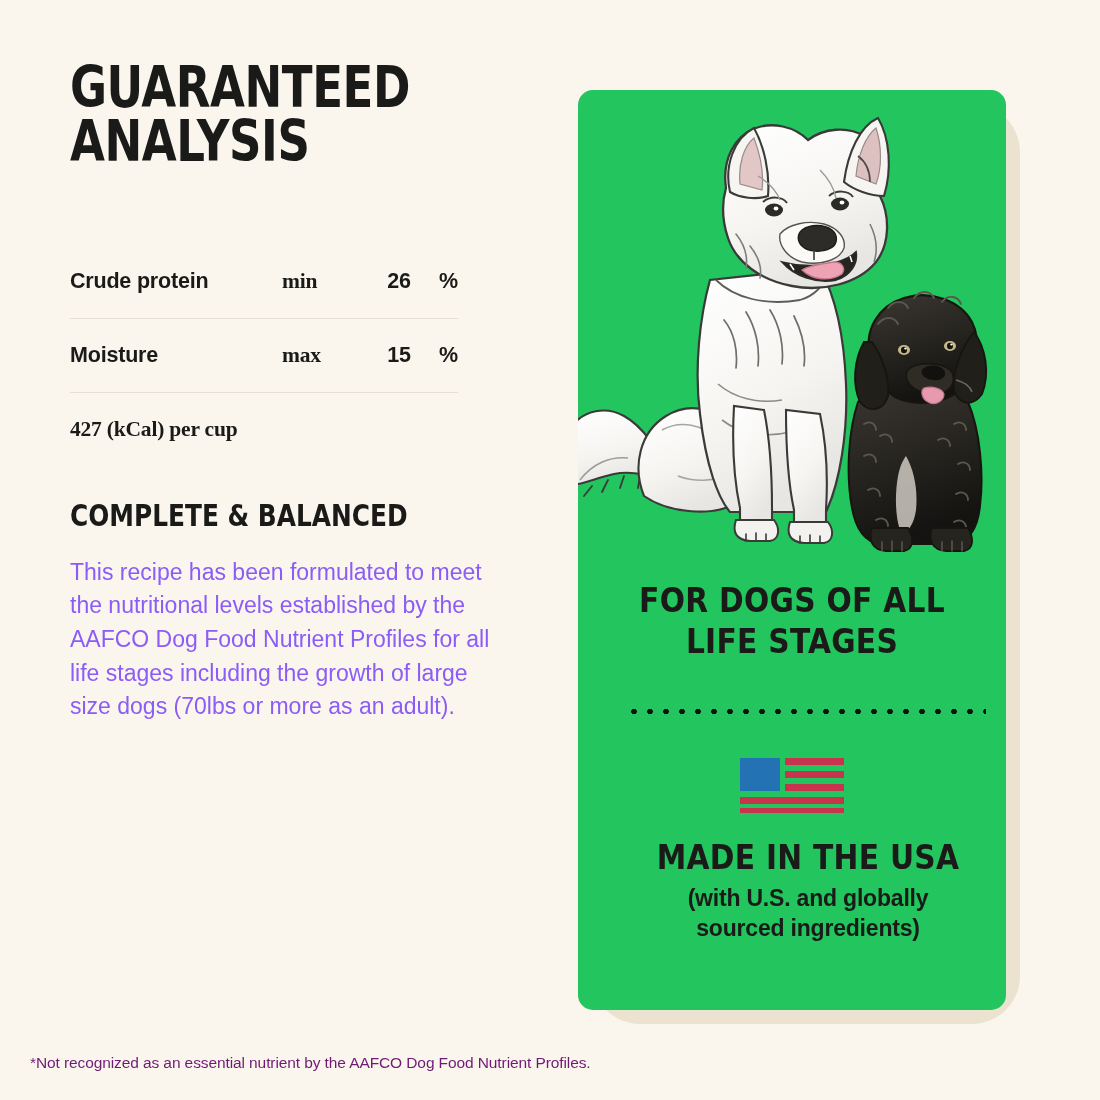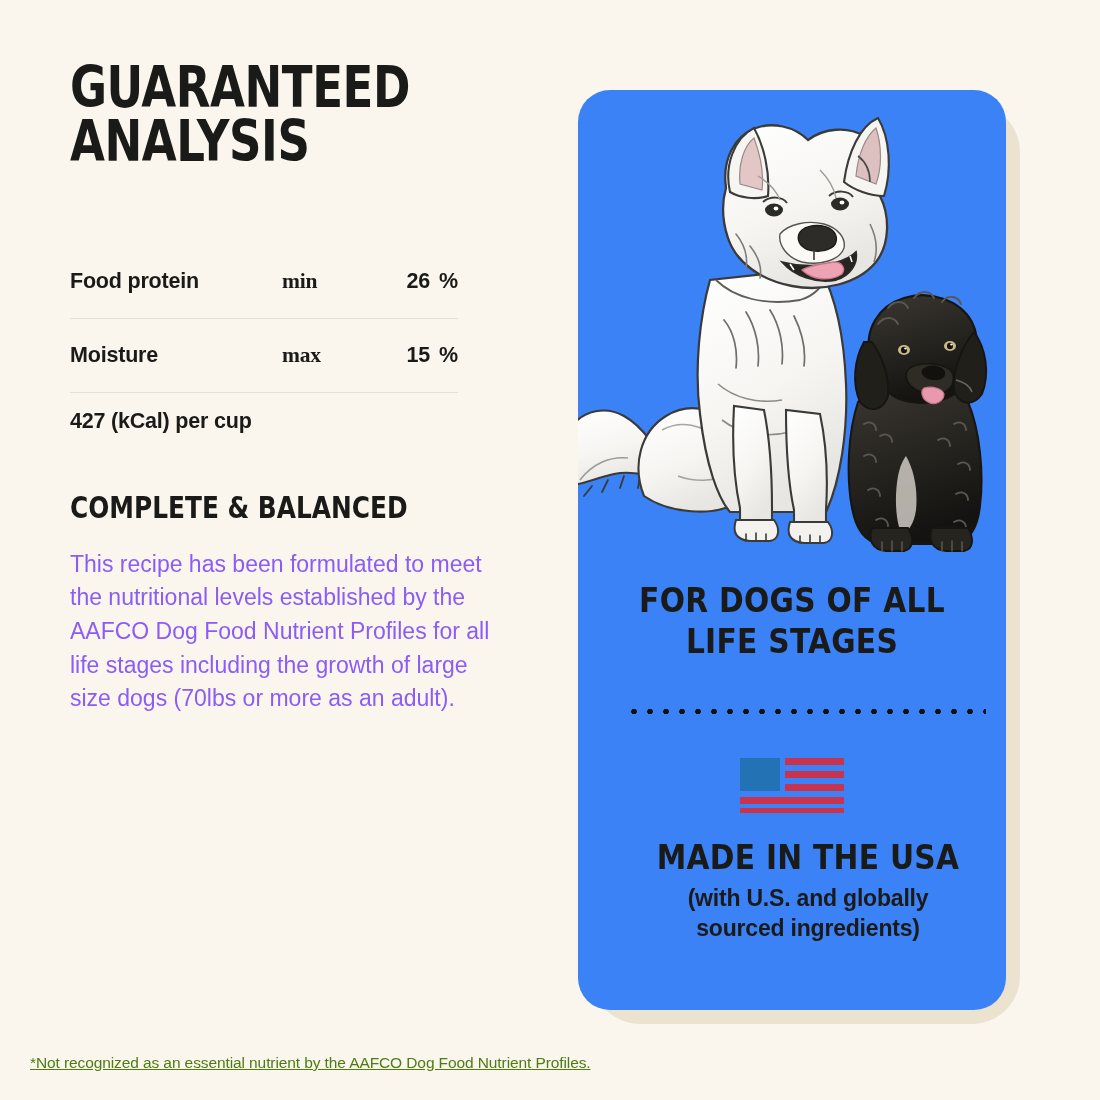--- a/index.html
+++ b/index.html
@@ -49,28 +49,29 @@
   .nutrition-table td {
     border-bottom: 1.5px solid #e6e0d4;
     font-size: 21.5px;
     font-weight: 700;
     padding: 0;
     vertical-align: middle;
     letter-spacing: -0.2px;
   }
   .col-name { text-align: left; width: 212px; }
   .col-limit { text-align: left; width: 86px; font-family: Liberation Serif, serif; }
-  .col-value { text-align: right; width: 62px; padding-right: 0; }
+  .col-value { text-align: center; width: 62px; padding-right: 0; }
   .col-unit  { text-align: right; width: 28px; }
 
   .kcal-row {
-    margin-top: 16px;
+    margin-top: 24px;
     font-size: 21.5px;
     font-weight: 700;
     letter-spacing: -0.2px;
+    font-family: Liberation Serif, serif;
   }
 
   
   .section-head {
     margin-top: 56px;
     font-family: "DejaVu Sans Condensed", "Liberation Sans Narrow", "Liberation Sans", sans-serif;
     font-weight: 700;
     font-size: 30px;
     letter-spacing: 0px;
     text-transform: uppercase;
@@ -85,43 +86,42 @@
     color: #8b5cf6;
   }
 
   
   .footnote {
     position: absolute;
     left: 30px;
     top: 1054px;
     font-size: 15.5px;
     font-weight: 400;
-    color: #4d7c0f;
+    color: #701a75;
     letter-spacing: -0.1px;
-    text-decoration: underline;
   }
 
   
   .card-shadow {
     position: absolute;
     left: 592px;
     top: 104px;
     width: 428px;
     height: 920px;
     background: #ece2d0;
     border-radius: 48px;
   }
   .card {
     position: absolute;
     left: 578px;
     top: 90px;
     width: 428px;
     height: 920px;
-    background: #3b82f6;
-    border-radius: 32px;
+    background: #22c55e;
+    border-radius: 15px;
     overflow: hidden;
   }
 
   .dog-art {
     position: absolute;
     left: -20px;
     top: -6px;
     width: 470px;
     height: 480px;
   }
@@ -192,21 +192,21 @@
 <body>
 
 <div class="left-col">
 
   <h1 class="panel-title">GUARANTEED
 ANALYSIS</h1>
 
   <table class="nutrition-table">
     <tbody>
       <tr>
-        <td class="col-name">Food protein</td>
+        <td class="col-name">Crude protein</td>
         <td class="col-limit">min</td>
         <td class="col-value">26</td>
         <td class="col-unit">%</td>
       </tr>
       <tr>
         <td class="col-name">Moisture</td>
         <td class="col-limit">max</td>
         <td class="col-value">15</td>
         <td class="col-unit">%</td>
       </tr>

